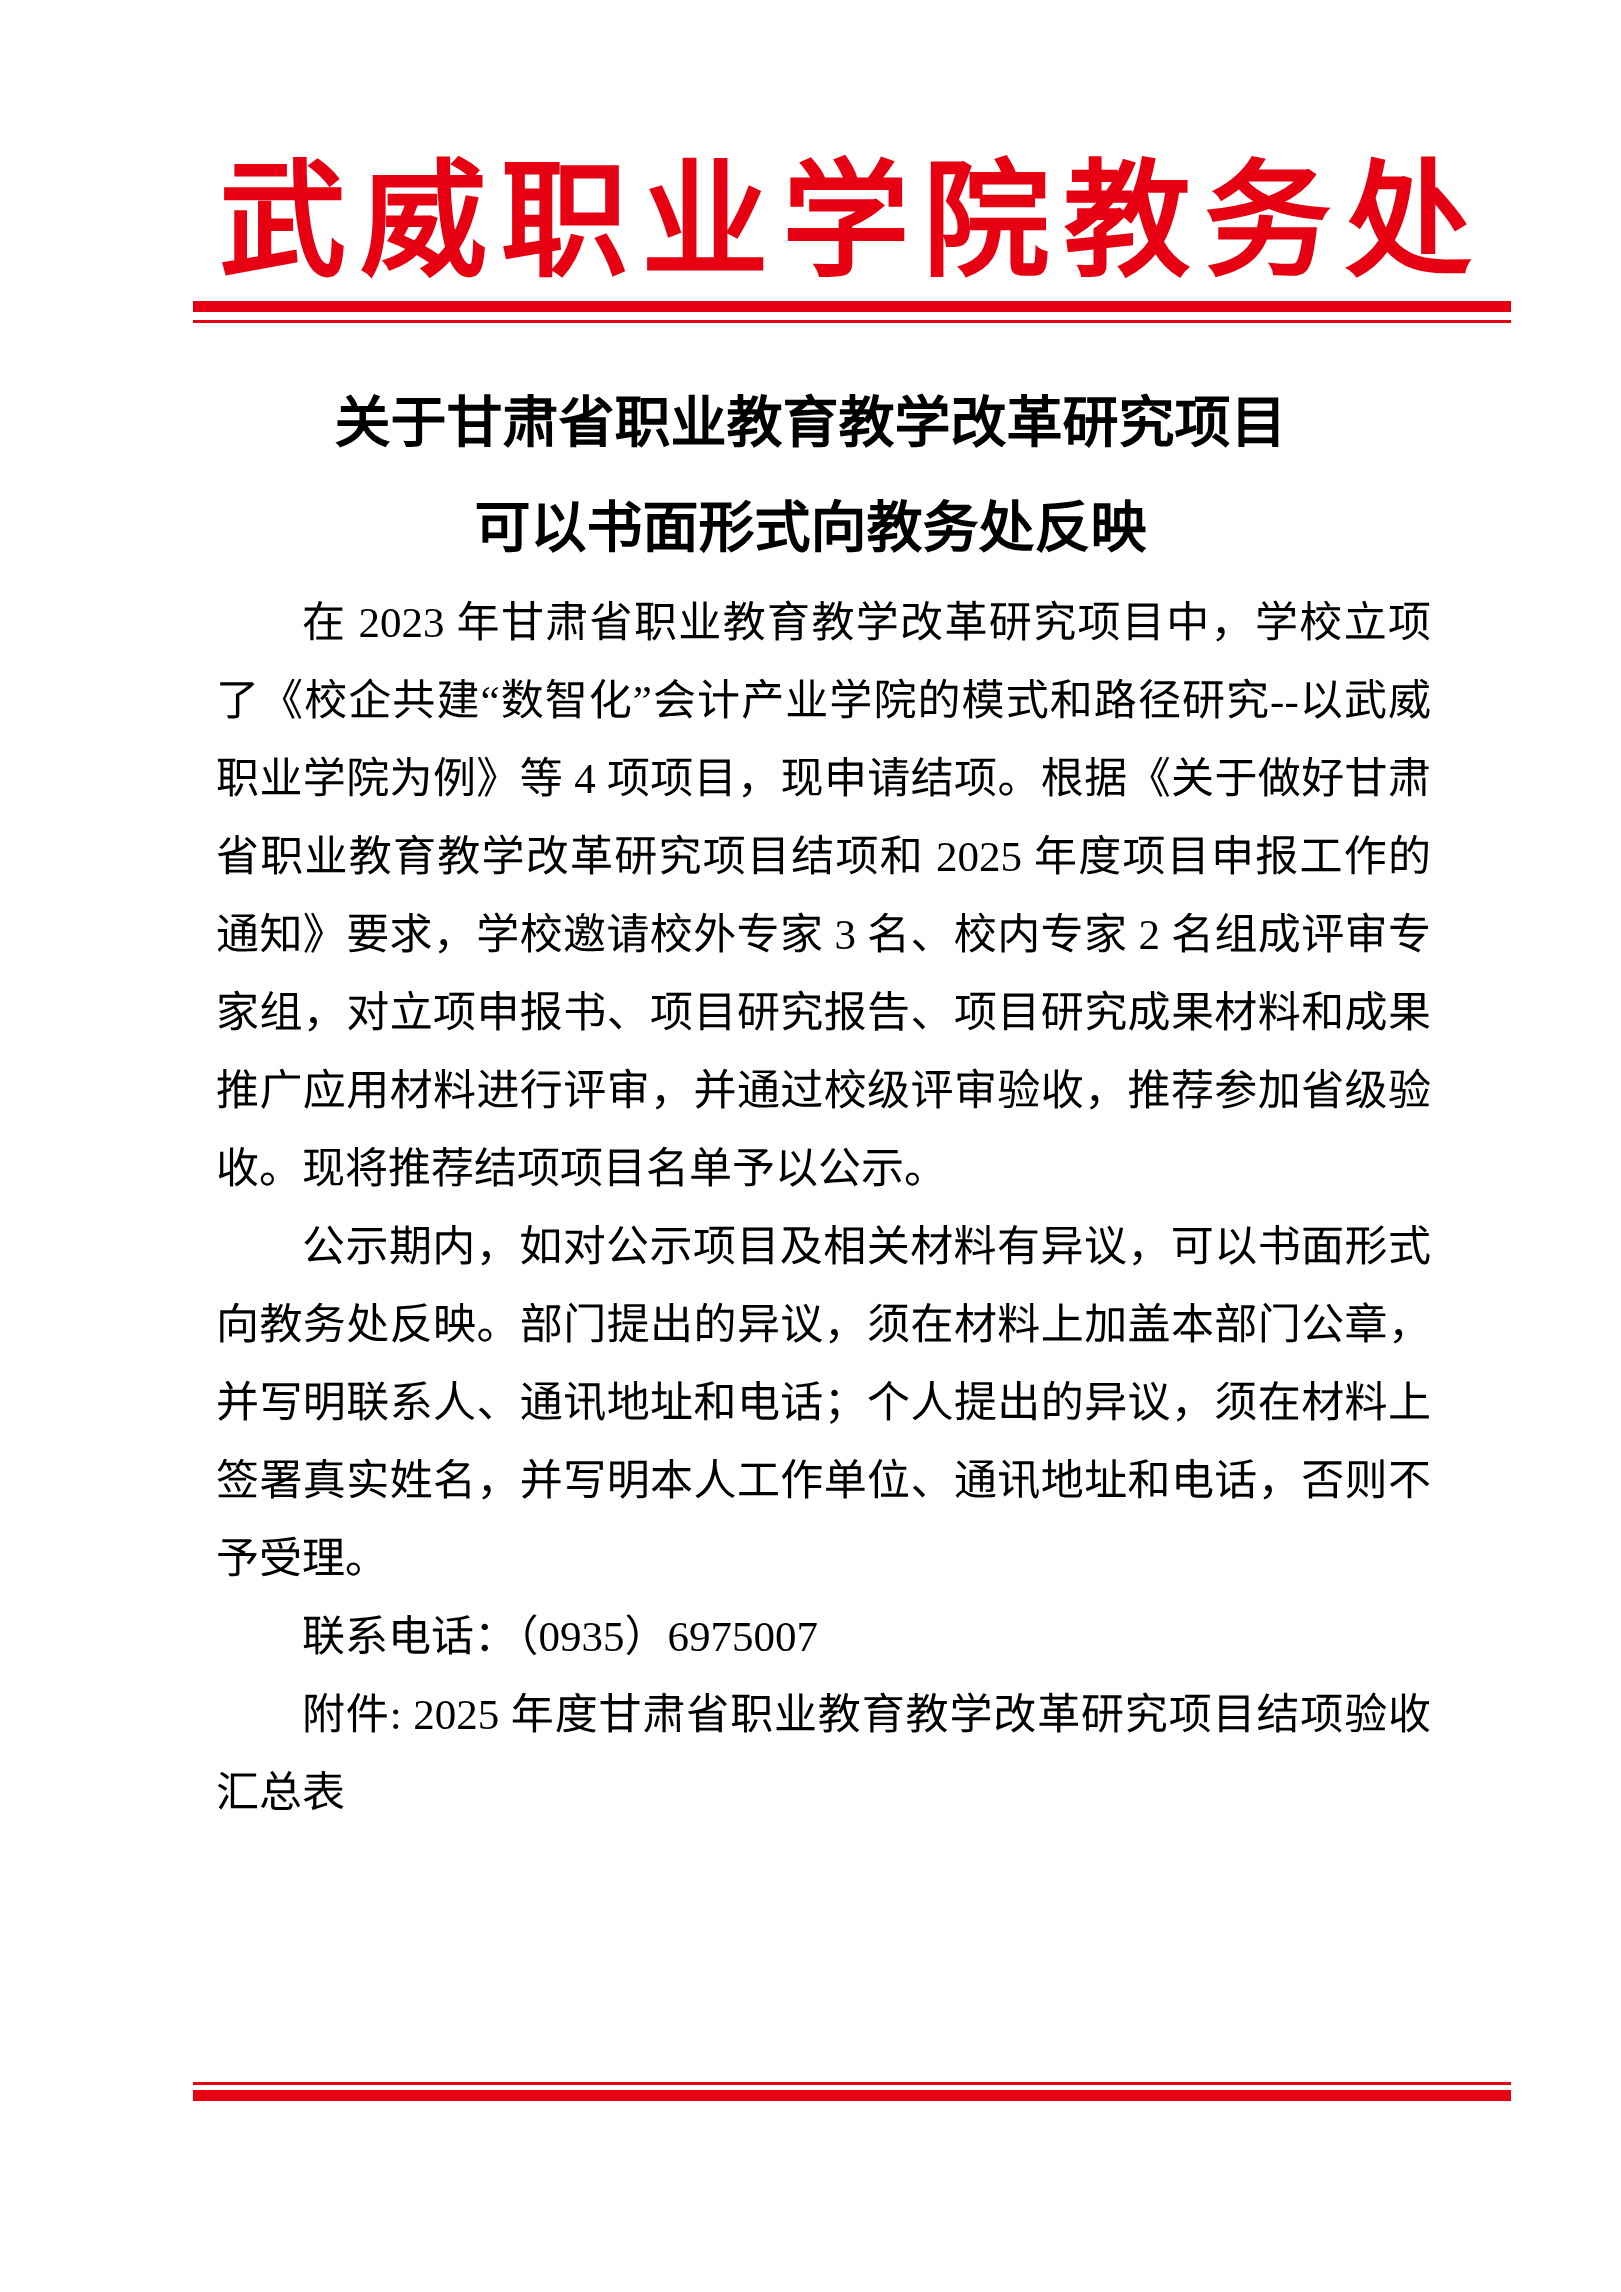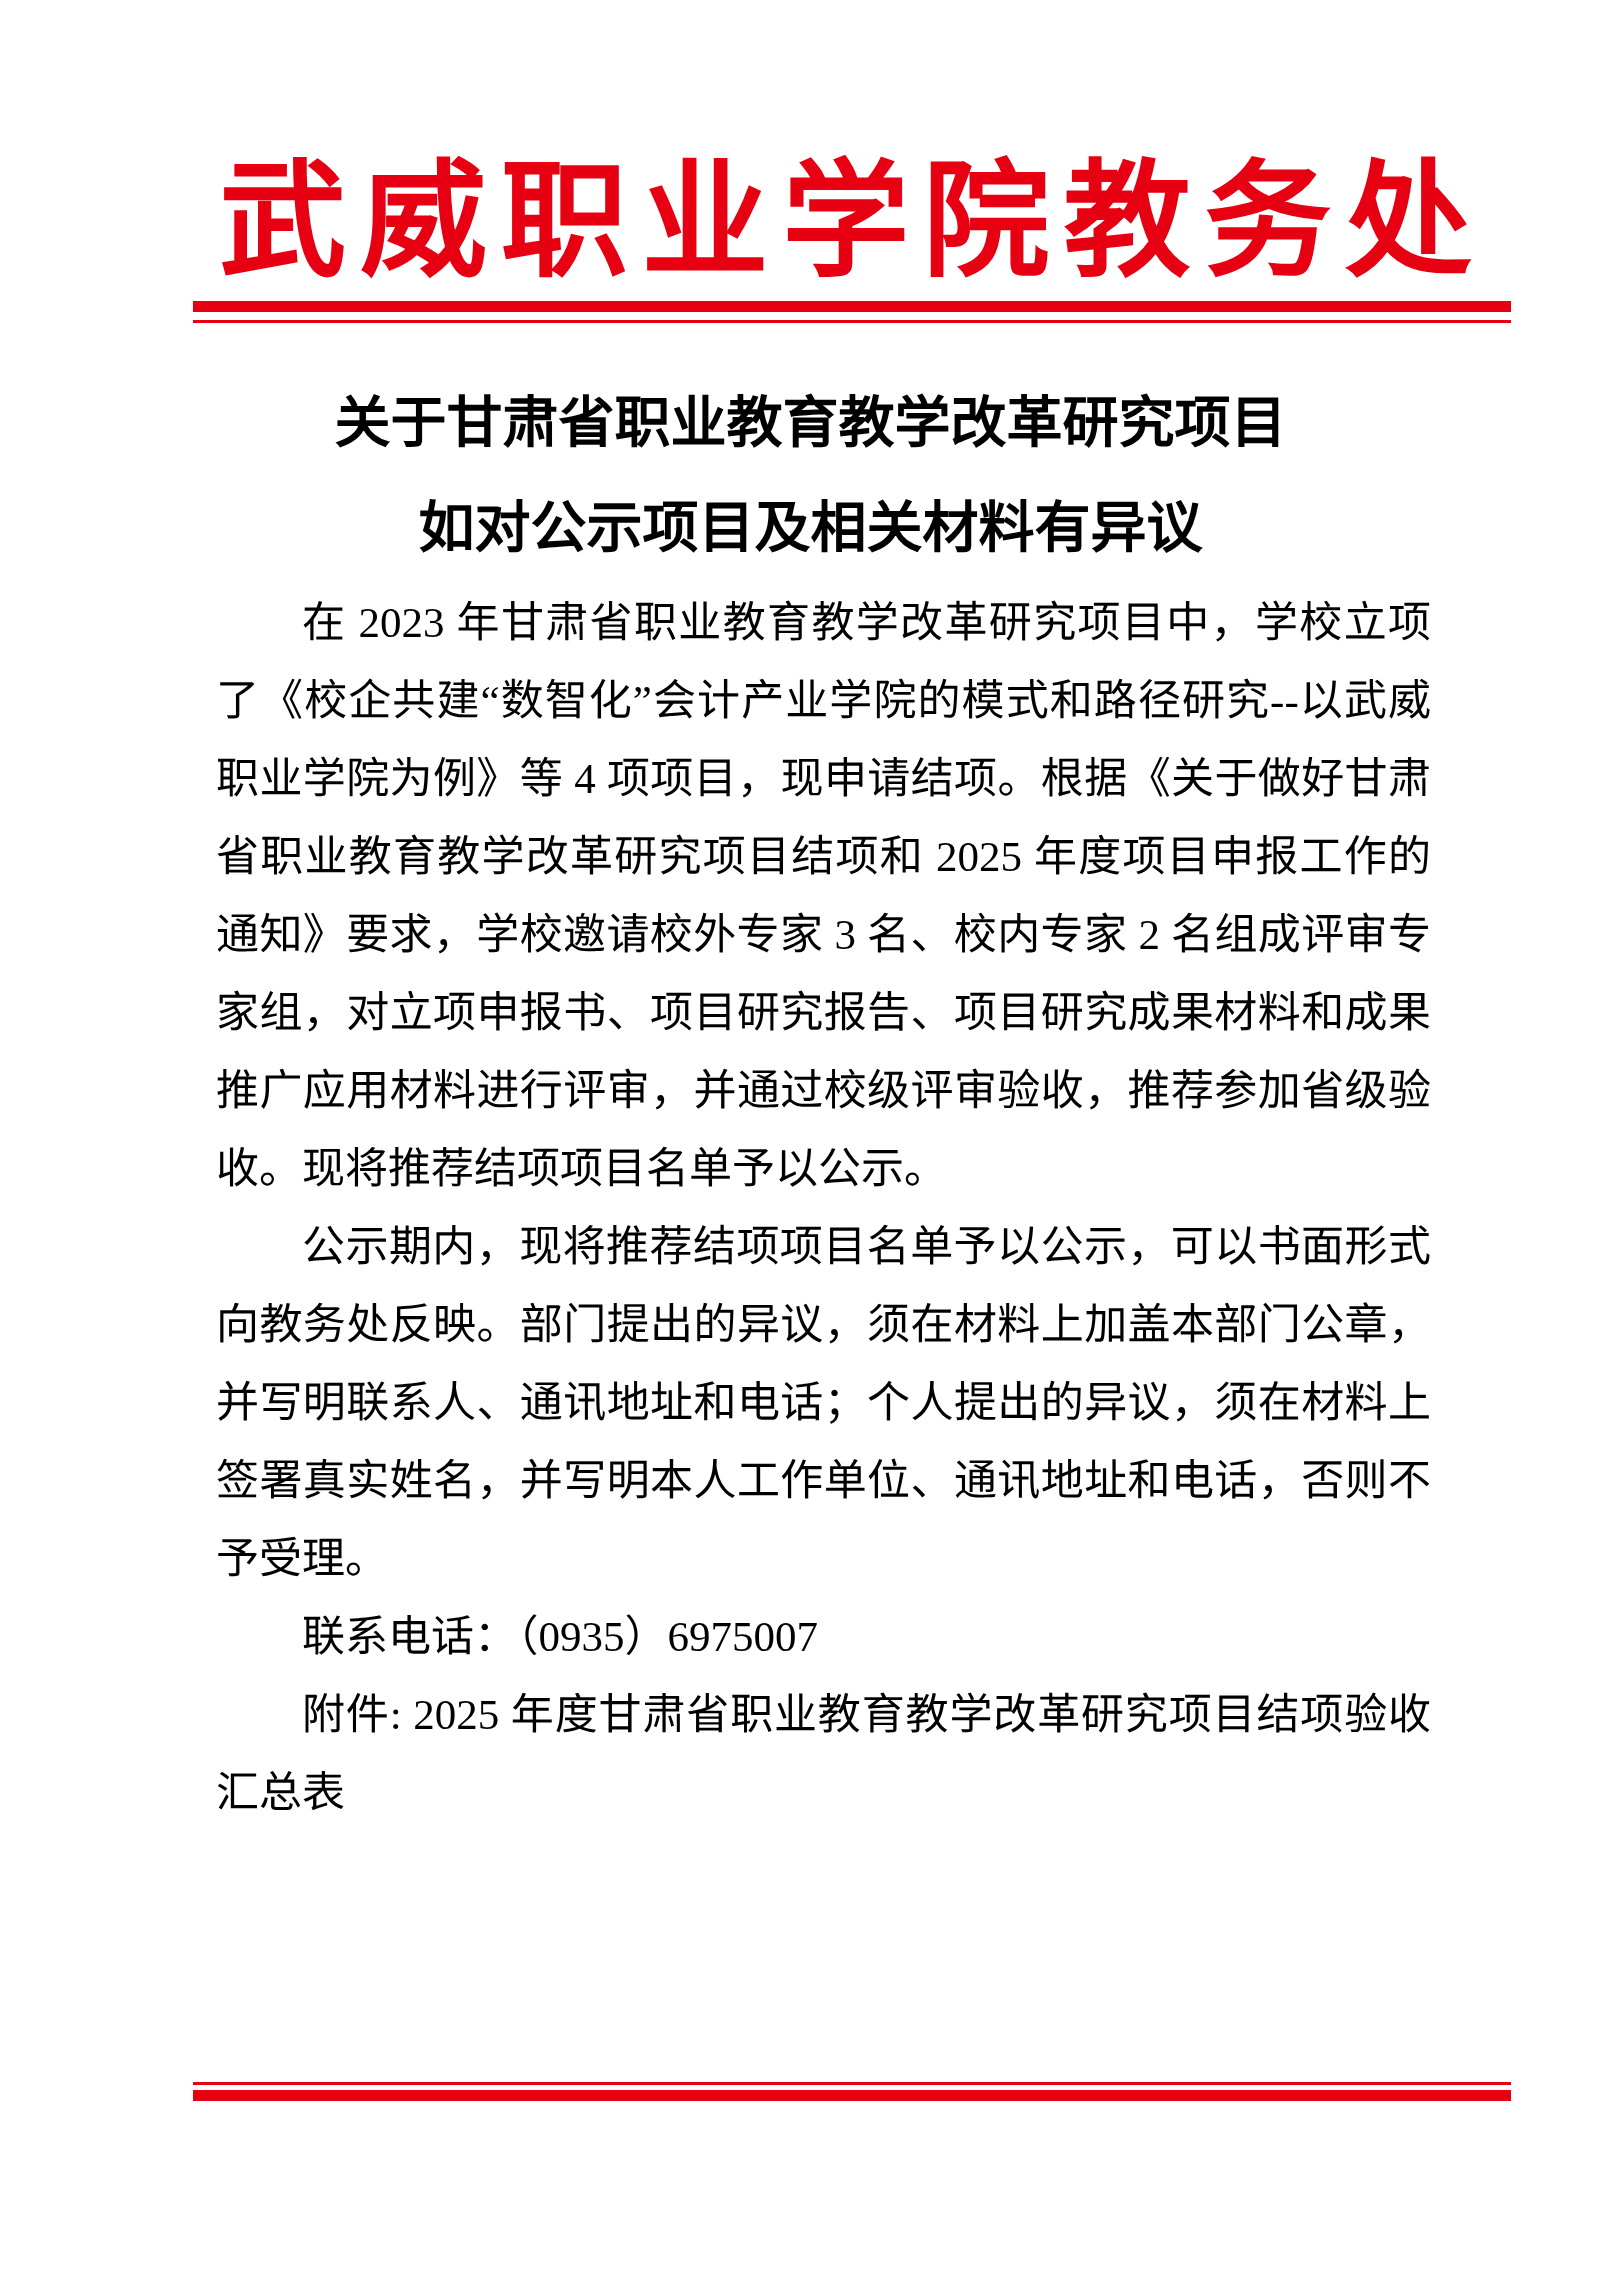--- a/index.html
+++ b/index.html
@@ -83,26 +83,26 @@
 
 <div class="page">
 
   <div class="org-header">武威职业学院教务处</div>
 
   <div class="rule rule-hdr-thick"></div>
   <div class="rule rule-hdr-thin"></div>
 
   <div class="doc-title">
     <div class="title-line">关于甘肃省职业教育教学改革研究项目</div>
-    <div class="title-line">如对公示项目及相关材料有异议</div>
+    <div class="title-line">可以书面形式向教务处反映</div>
   </div>
 
   <div class="doc-body">
     <p>在 2023 年甘肃省职业教育教学改革研究项目中，学校立项了《校企共建“数智化”会计产业学院的模式和路径研究--以武威职业学院为例》等 4 项项目，现申请结项。根据《关于做好甘肃省职业教育教学改革研究项目结项和 2025 年度项目申报工作的通知》要求，学校邀请校外专家 3 名、校内专家 2 名组成评审专家组，对立项申报书、项目研究报告、项目研究成果材料和成果推广应用材料进行评审，并通过校级评审验收，推荐参加省级验收。现将推荐结项项目名单予以公示。</p>
-    <p>公示期内，现将推荐结项项目名单予以公示，可以书面形式向教务处反映。部门提出的异议，须在材料上加盖本部门公章，并写明联系人、通讯地址和电话；个人提出的异议，须在材料上签署真实姓名，并写明本人工作单位、通讯地址和电话，否则不予受理。</p>
+    <p>公示期内，如对公示项目及相关材料有异议，可以书面形式向教务处反映。部门提出的异议，须在材料上加盖本部门公章，并写明联系人、通讯地址和电话；个人提出的异议，须在材料上签署真实姓名，并写明本人工作单位、通讯地址和电话，否则不予受理。</p>
     <p>联系电话：（0935）6975007</p>
     <p>附件: 2025 年度甘肃省职业教育教学改革研究项目结项验收汇总表</p>
   </div>
 
   <div class="rule rule-ftr-thin"></div>
   <div class="rule rule-ftr-thick"></div>
 
 </div>
 
 

